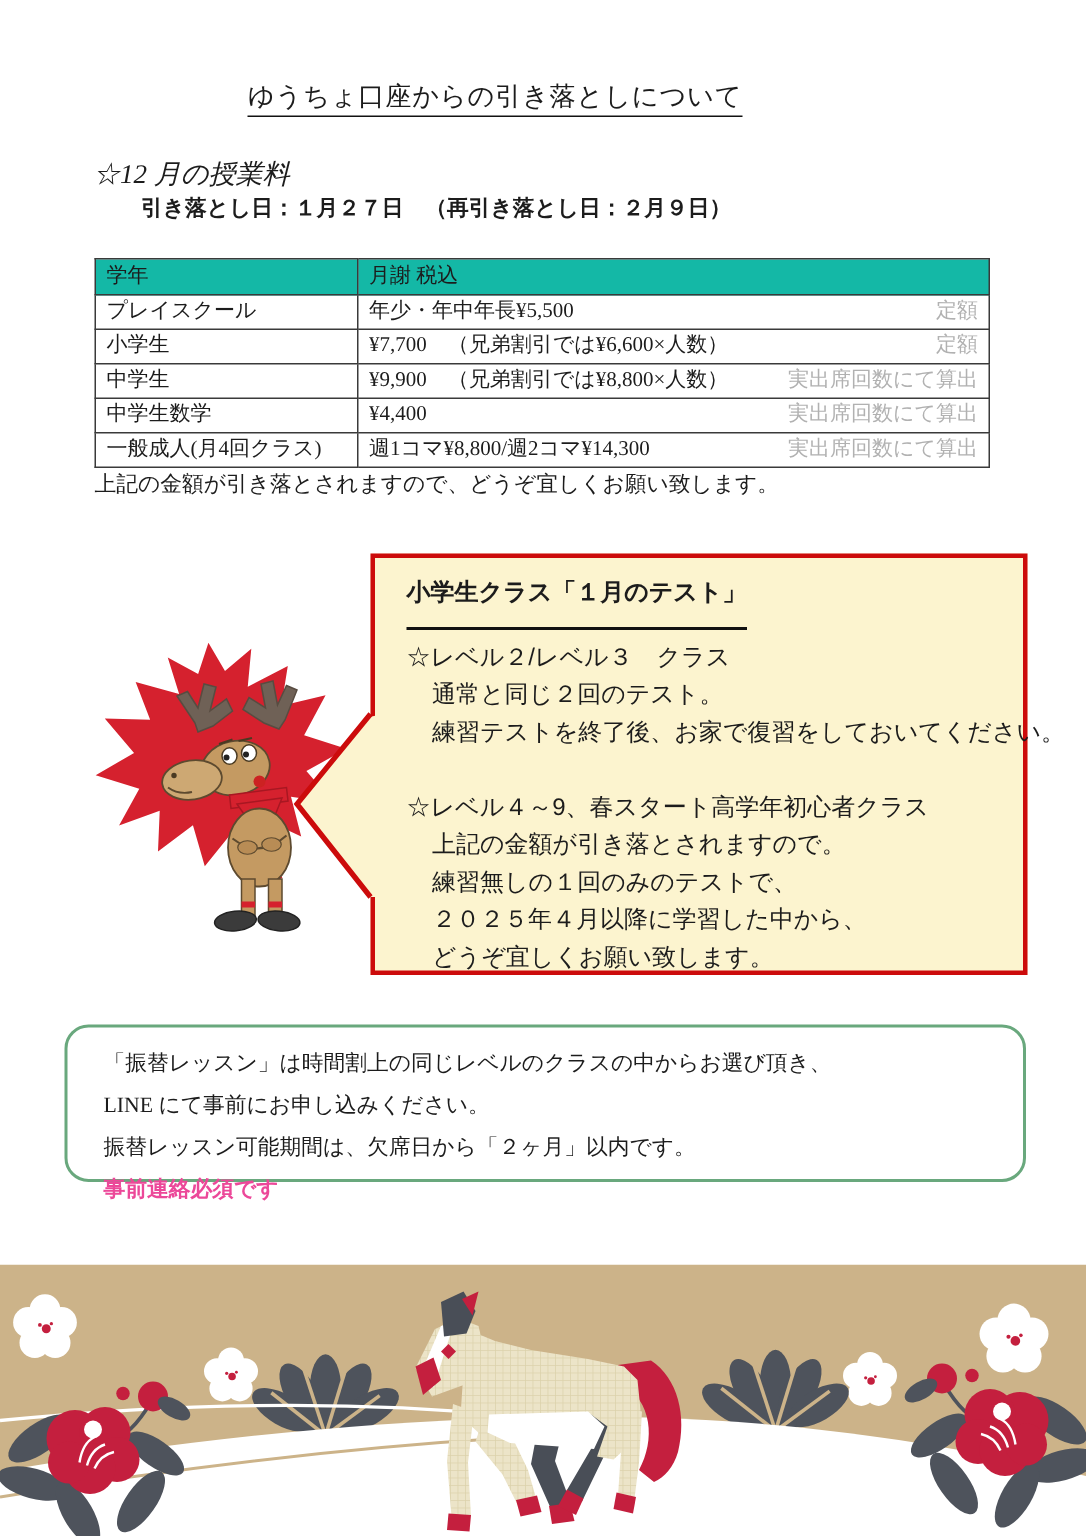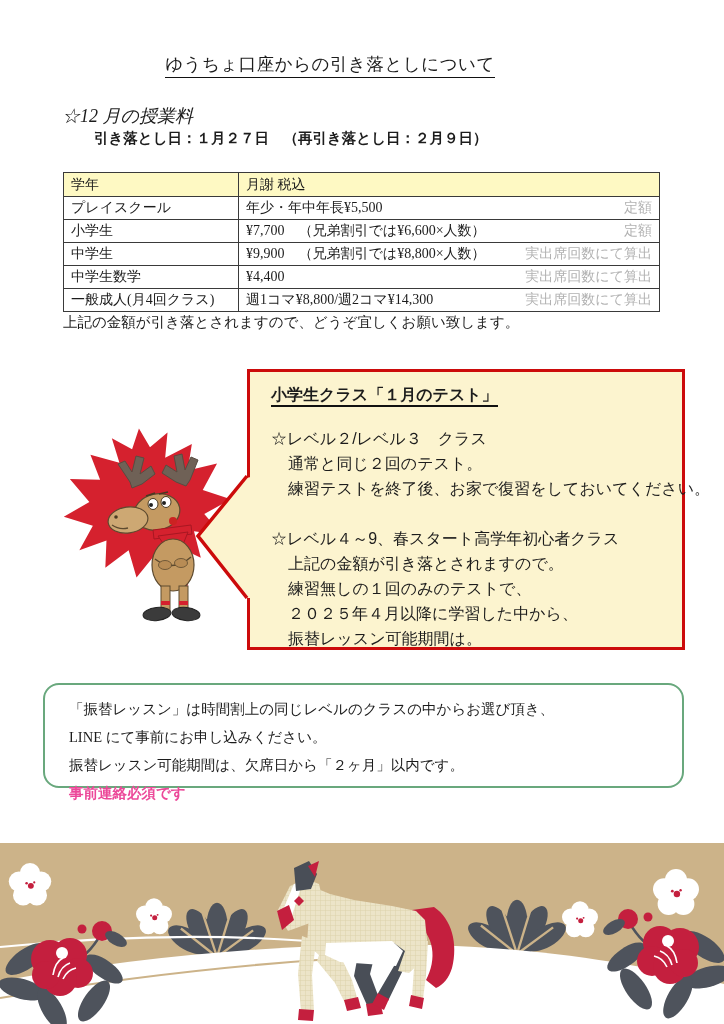--- a/index.html
+++ b/index.html
@@ -16,32 +16,32 @@
   .title .u{border-bottom:1.5px solid #111;padding-bottom:3px;}
 
   .sec-heading{top:104px;left:62px;font-size:18px;font-style:italic;}
   .date-line{top:129px;left:94px;font-size:14.5px;font-weight:bold;}
 
   table.fee-table{position:absolute;top:172px;left:63px;width:597px;
     border-collapse:collapse;font-size:14px;border:1.5px solid #3a3a3a;}
   .fee-table th,.fee-table td{
     border:1px solid #3a3a3a;padding:0 7px;font-weight:normal;
     text-align:left;height:22px;line-height:22px;white-space:nowrap;}
-  .fee-table thead th{background:#fef9c3;height:23px;}
+  .fee-table thead th{background:#14b8a6;height:23px;}
   .fee-table .c1{width:160px;}
   .fee-table .method{float:right;color:#b1b1b1;}
 
   .note{top:313px;left:63px;font-size:14.5px;}
 
   
   .bubble{top:369px;left:247px;width:438px;height:281px;
     background:#fcf4cf;border:3.5px solid #cc0b0b;box-sizing:border-box;z-index:2;}
   .bubble-heading{position:absolute;top:13px;left:21px;
     font-family:"Liberation Sans", sans-serif;font-weight:bold;font-size:16px;}
-  .bubble-heading .u2{border-bottom:2px solid #111;padding-bottom:2px;}
+  .bubble-heading .u2{border-bottom:2px solid #111;padding-bottom:14px;}
   .bubble-body{position:absolute;top:54px;left:21px;right:6px;
     font-family:Liberation Sans, sans-serif;font-size:16px;line-height:25px;}
   .bline{min-height:25px;white-space:nowrap;}
   .ind{padding-left:17px;}
 
   .tail-svg{left:190px;top:470px;z-index:3;}
   .moose-svg{left:52px;top:420px;z-index:1;}
 
   
   .greenbox{top:683px;left:43px;width:641px;height:105px;
@@ -101,21 +101,21 @@
   </div>
   <div class="bubble-body">
     <div class="bline">☆レベル２/レベル３　クラス</div>
     <div class="bline ind">通常と同じ２回のテスト。</div>
     <div class="bline ind">練習テストを終了後、お家で復習をしておいてください。</div>
     <div class="bline"></div>
     <div class="bline">☆レベル４～9、春スタート高学年初心者クラス</div>
     <div class="bline ind">上記の金額が引き落とされますので。</div>
     <div class="bline ind">練習無しの１回のみのテストで、</div>
     <div class="bline ind">２０２５年４月以降に学習した中から、</div>
-    <div class="bline ind">振替レッスン可能期間は。</div>
+    <div class="bline ind">どうぞ宜しくお願い致します。</div>
   </div>
 </div>
 
 <svg class="abs tail-svg" width="70" height="136" viewBox="0 0 70 136">
   <polygon points="66,6 56,8 8,66 56,128 66,128" fill="#fcf4cf"></polygon>
   <path d="M57,6 L8,66 L57,128" fill="none" stroke="#cc0b0b" stroke-width="3.5"></path>
 </svg>
 
 <svg class="abs moose-svg" width="190" height="205" viewBox="0 0 190 205">
 

